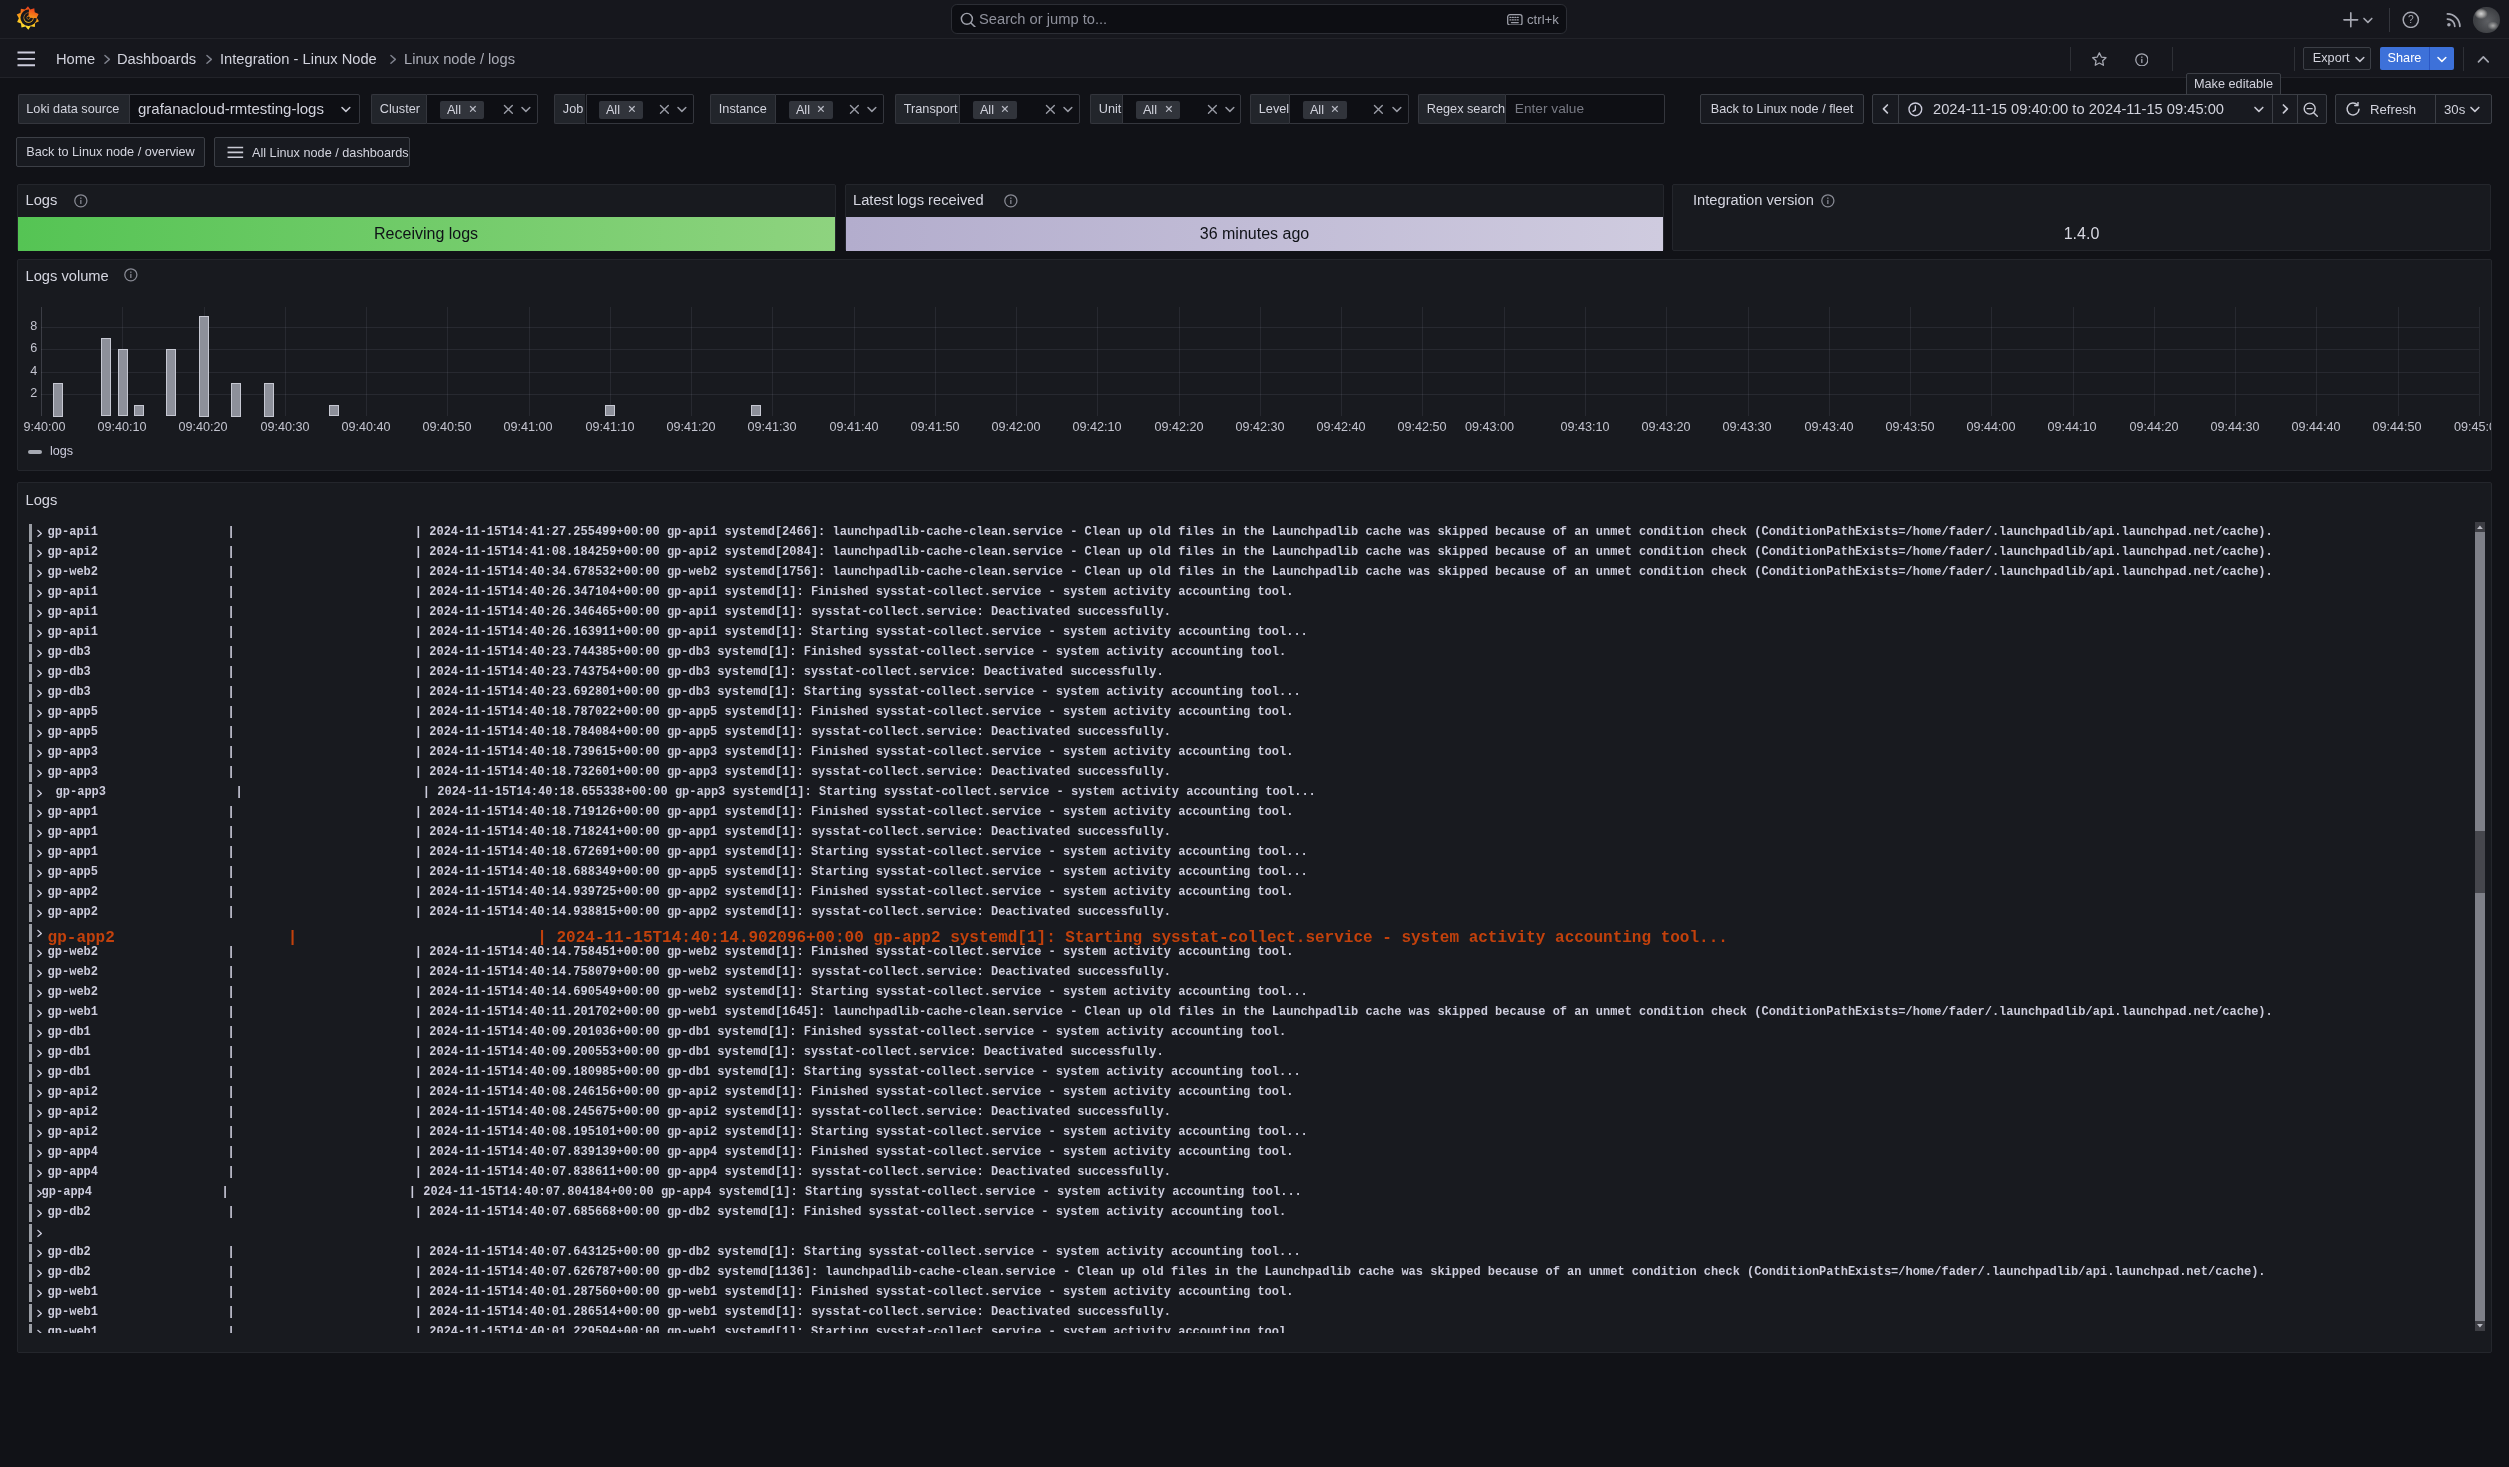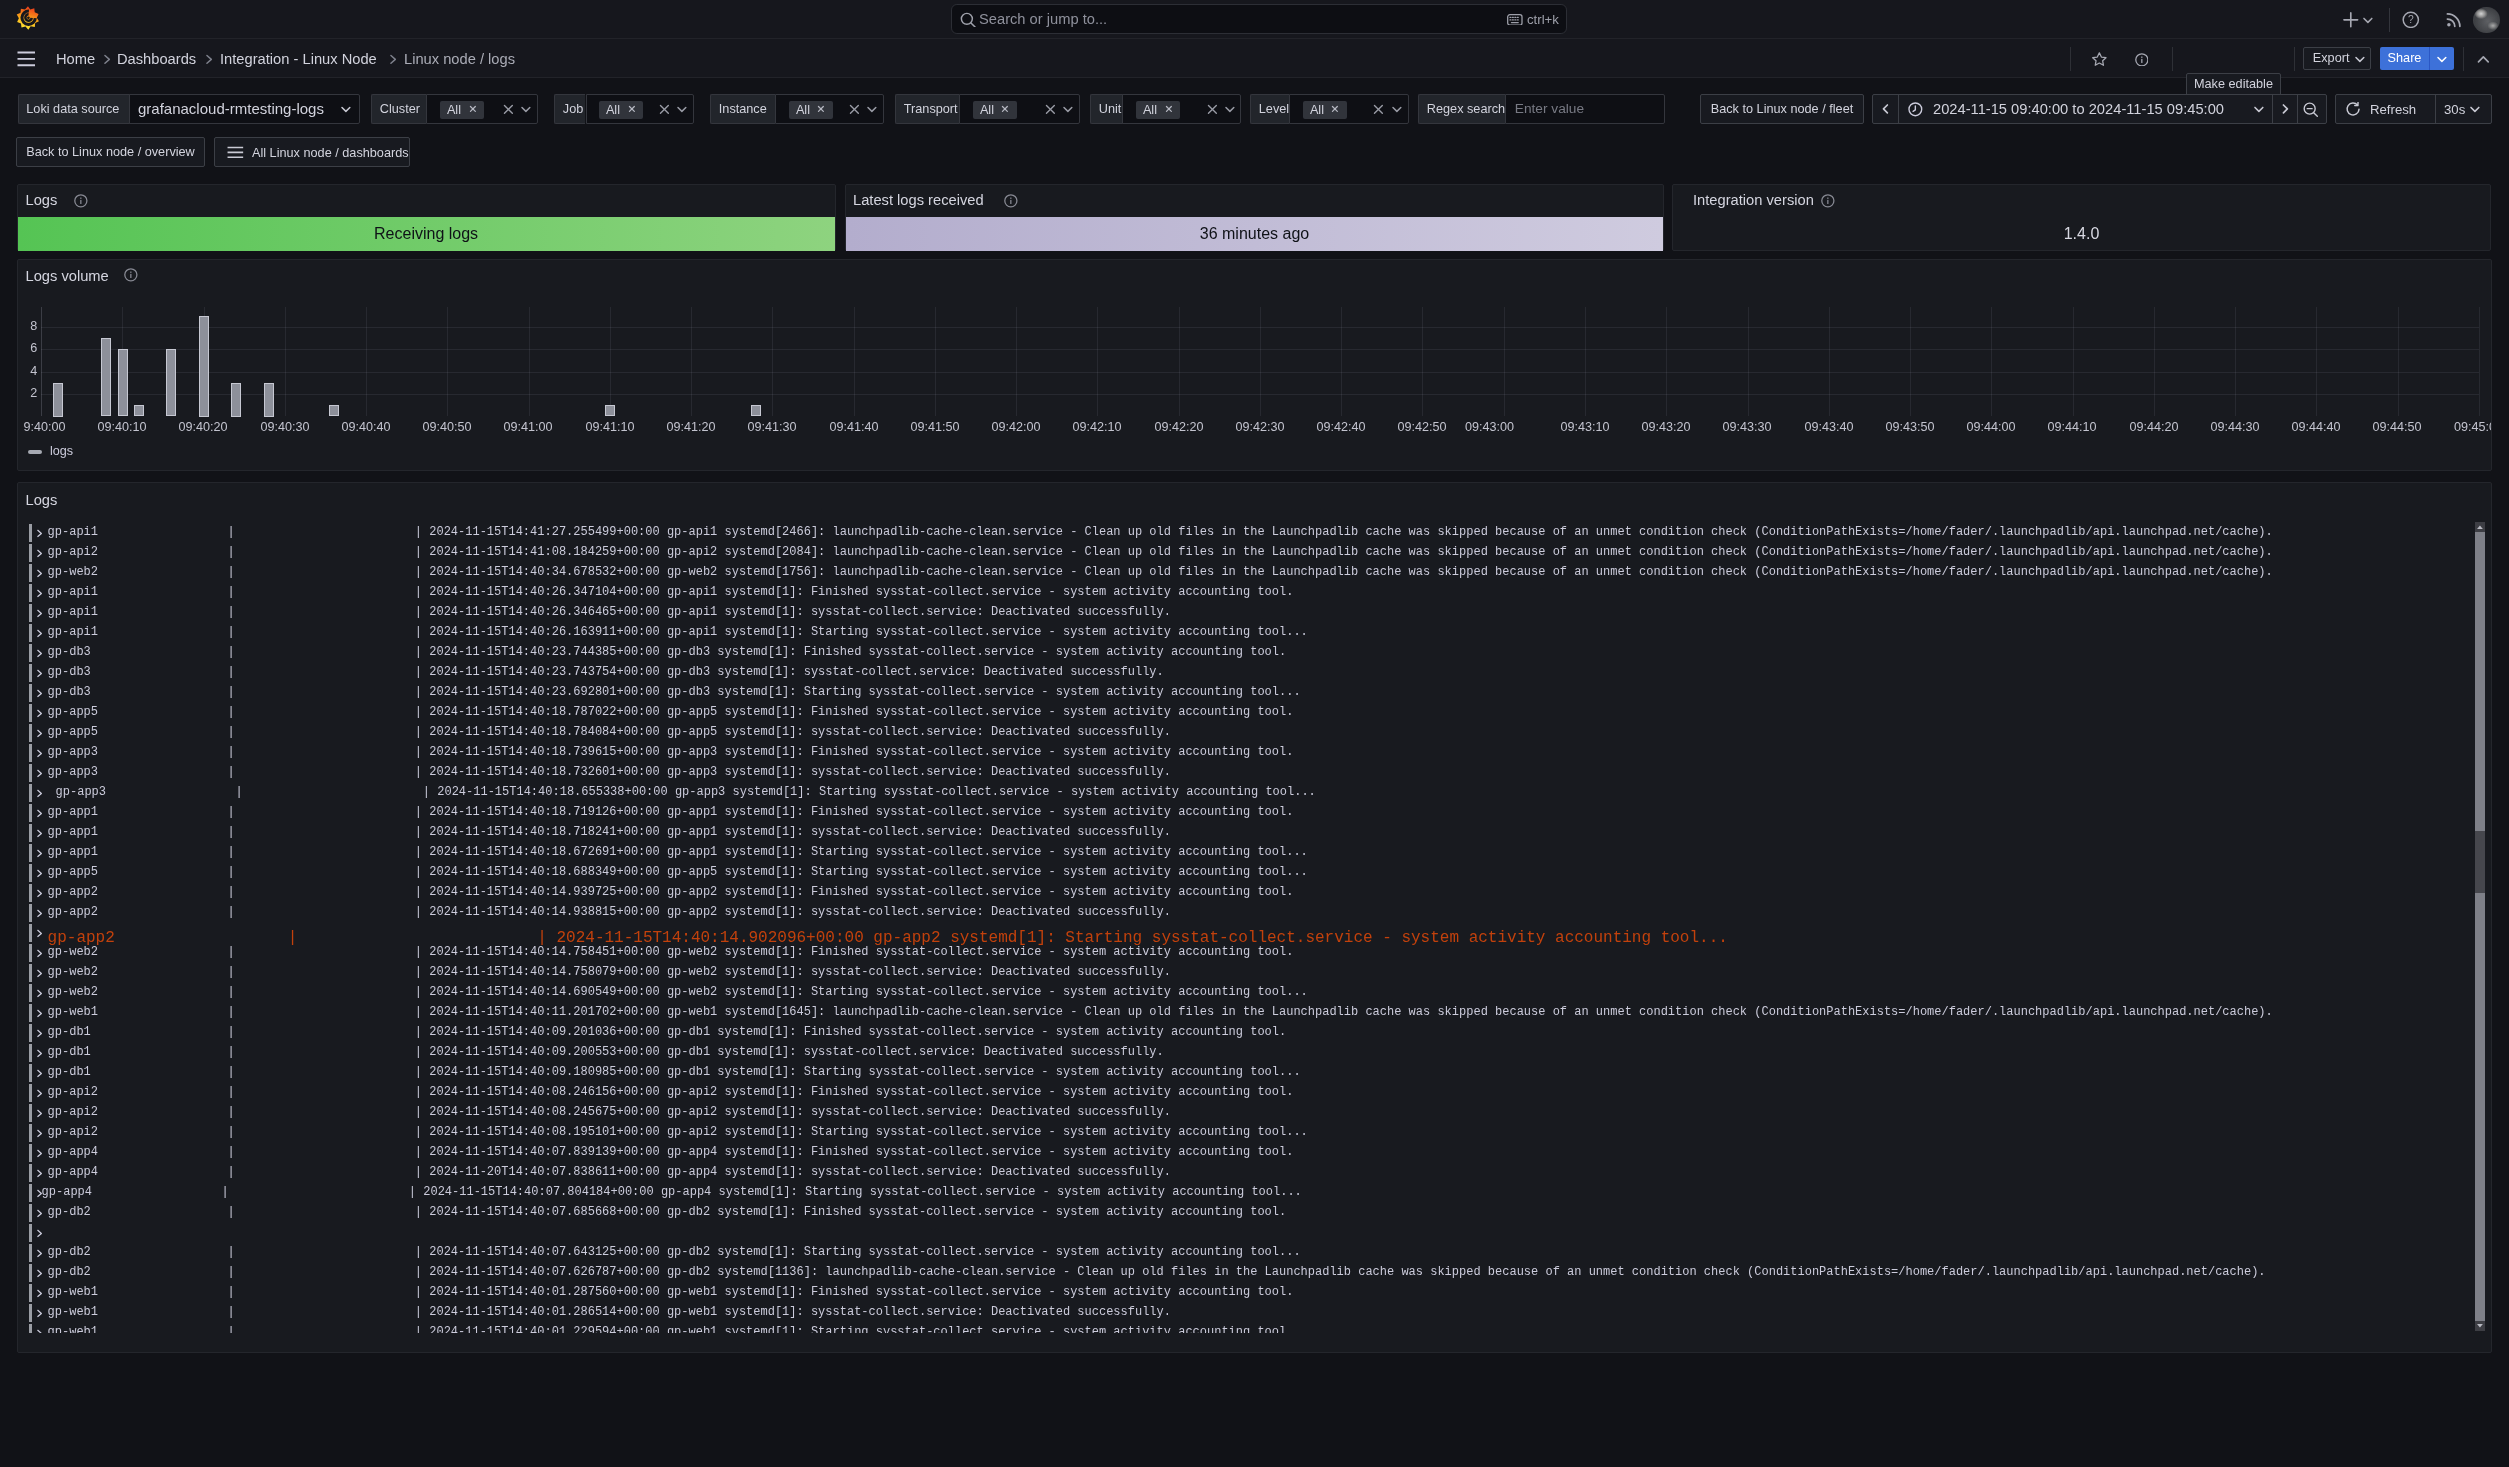--- a/index.html
+++ b/index.html
@@ -1,20 +1,20 @@
 <!DOCTYPE html>
 <html><head><meta charset="utf-8"><title>Grafana</title><style>
 *{margin:0;padding:0;box-sizing:border-box;}
 html,body{background:#111217;}
 #root{position:relative;width:2509px;height:1467px;background:#111217;font-family:"Liberation Sans",sans-serif;color:#ccccdc;overflow:hidden;}
 .abs{position:absolute;}
 .panel{position:absolute;background:#181a1f;border:1px solid #24262c;border-radius:2px;}
 .ptitle{position:absolute;font-size:14.7px;font-weight:500;color:#d5d6e0;white-space:nowrap;}
 .btn{position:absolute;border:1px solid #3c3f46;border-radius:2px;background:#181a20;color:#d3d4de;font-size:12.7px;font-weight:500;white-space:nowrap;text-align:center;}
-mono,pre{font-family:"Liberation Mono",monospace;}
+mono,pre{font-family:"Liberation Mono",monospace;font-weight:bold;}
 </style></head><body>
 <div id="root">
 
 <div class="abs" style="left:0;top:0;width:2509px;height:39px;background:#16171d;border-bottom:1px solid #222329;"></div>
 <svg style="position:absolute;left:14.7px;top:4.9px;" width="25.5" height="28" viewBox="0 0 26 29">
       <defs>
         <linearGradient id="glg" x1="0.2" y1="1" x2="0.45" y2="0">
 <stop offset="0" stop-color="#FFF23C"></stop>
           <stop offset="0.45" stop-color="#F9B019"></stop>
           <stop offset="1" stop-color="#EE3C1A"></stop>
@@ -559,21 +559,21 @@
         <svg style="position:absolute;left:18.6px;top:5.9px;" width="6.9" height="8.8" viewBox="0 0 7 9">
           <path d="M1.5 1 L5.5 4.5 L1.5 8" stroke="#ccccdc" stroke-width="1.3" fill="none" stroke-linejoin="round"></path>
         </svg>
         <pre style="position:absolute;left:30px;top:2.9px;font-size:12px;line-height:13.7px;color:#ccccdc;white-space:pre;">gp-app4                  |                         | 2024-11-15T14:40:07.839139+00:00 gp-app4 systemd[1]: Finished sysstat-collect.service - system activity accounting tool.</pre>
       </div>
 <div style="position:relative;height:20px;">
         <div style="position:absolute;left:11.8px;top:0.7px;width:2.9px;height:18.3px;background:#9a9da4;"></div>
         <svg style="position:absolute;left:18.6px;top:5.9px;" width="6.9" height="8.8" viewBox="0 0 7 9">
           <path d="M1.5 1 L5.5 4.5 L1.5 8" stroke="#ccccdc" stroke-width="1.3" fill="none" stroke-linejoin="round"></path>
         </svg>
-        <pre style="position:absolute;left:30px;top:2.9px;font-size:12px;line-height:13.7px;color:#ccccdc;white-space:pre;">gp-app4                  |                         | 2024-11-20T14:40:07.838611+00:00 gp-app4 systemd[1]: sysstat-collect.service: Deactivated successfully.</pre>
+        <pre style="position:absolute;left:30px;top:2.9px;font-size:12px;line-height:13.7px;color:#ccccdc;white-space:pre;">gp-app4                  |                         | 2024-11-15T14:40:07.838611+00:00 gp-app4 systemd[1]: sysstat-collect.service: Deactivated successfully.</pre>
       </div>
 <div style="position:relative;height:20px;">
         <div style="position:absolute;left:11.8px;top:0.7px;width:2.9px;height:18.3px;background:#9a9da4;"></div>
         <svg style="position:absolute;left:18.6px;top:5.9px;" width="6.9" height="8.8" viewBox="0 0 7 9">
           <path d="M1.5 1 L5.5 4.5 L1.5 8" stroke="#ccccdc" stroke-width="1.3" fill="none" stroke-linejoin="round"></path>
         </svg>
         <pre style="position:absolute;left:24px;top:2.9px;font-size:12px;line-height:13.7px;color:#ccccdc;white-space:pre;">gp-app4                  |                         | 2024-11-15T14:40:07.804184+00:00 gp-app4 systemd[1]: Starting sysstat-collect.service - system activity accounting tool...</pre>
       </div>
 <div style="position:relative;height:20px;">
         <div style="position:absolute;left:11.8px;top:0.7px;width:2.9px;height:18.3px;background:#9a9da4;"></div>

